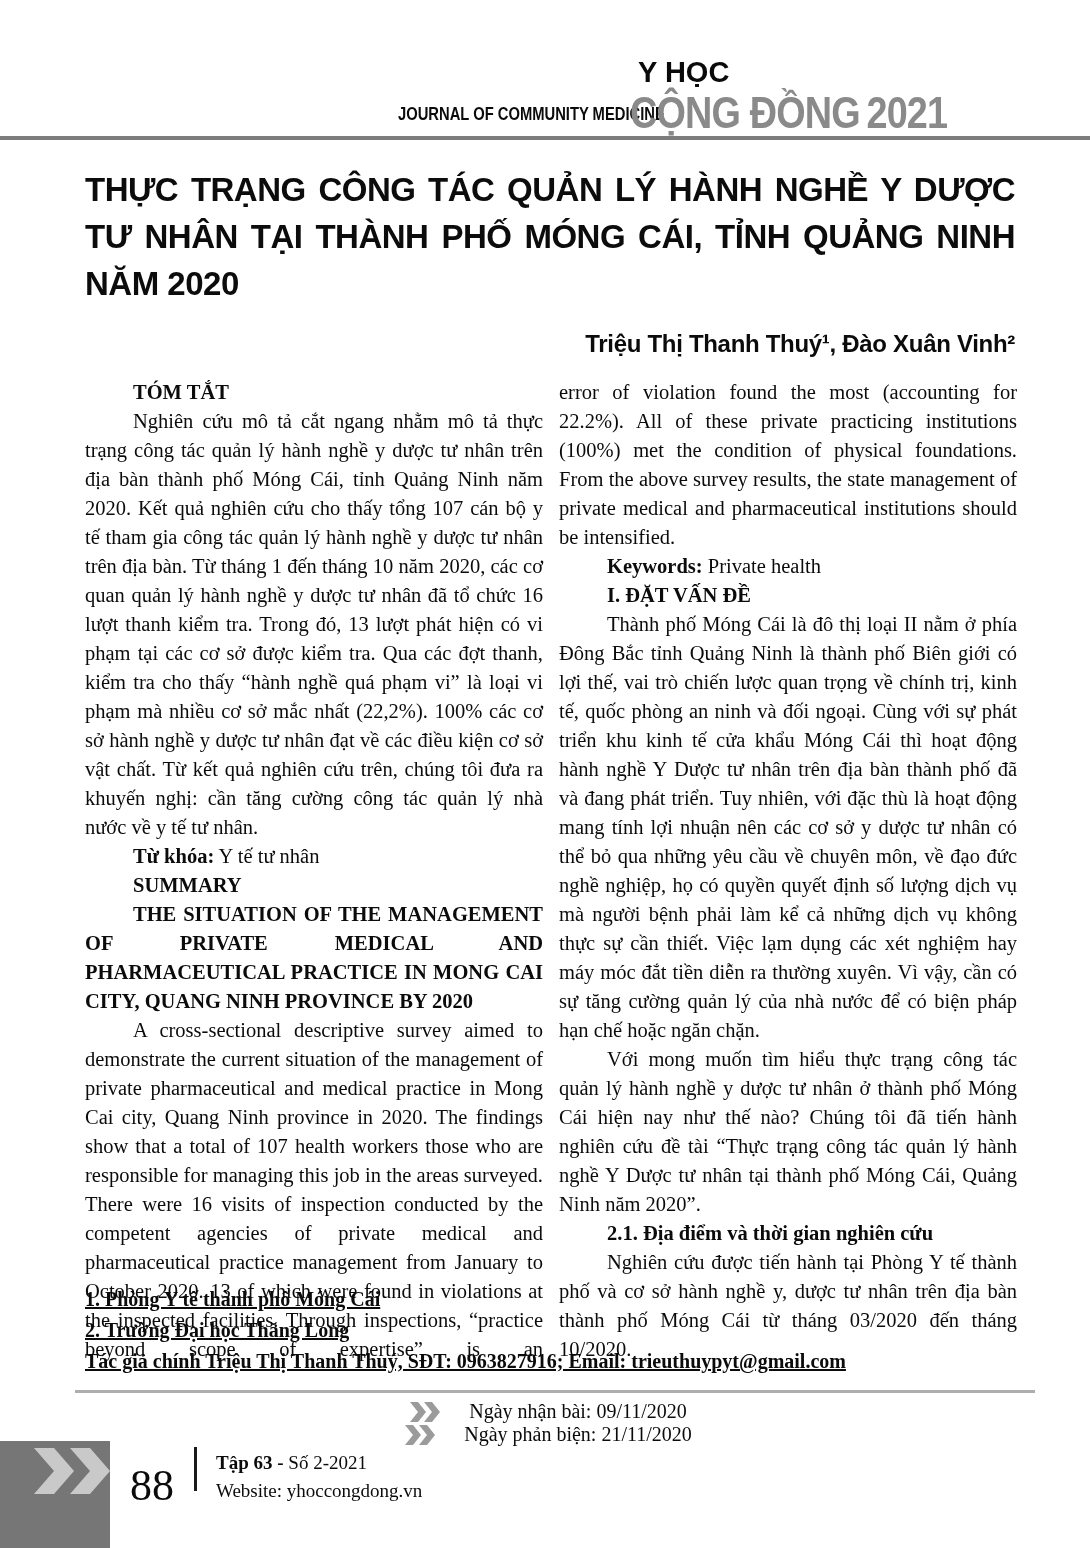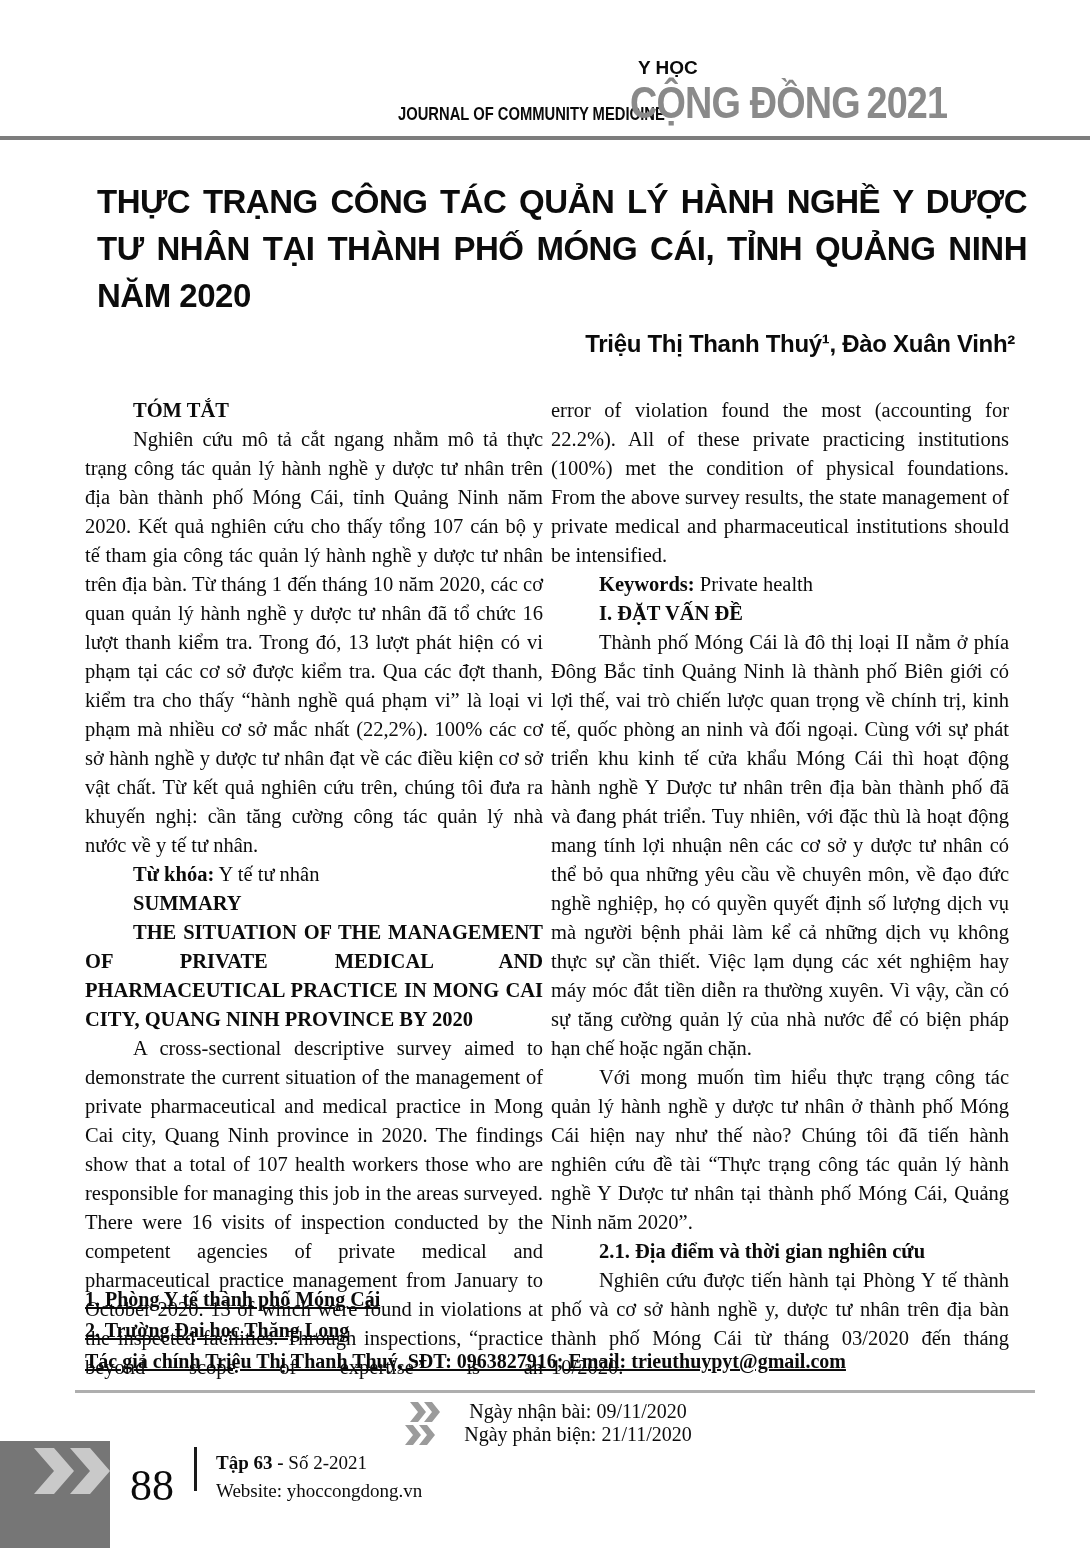--- a/index.html
+++ b/index.html
@@ -31,50 +31,50 @@
     font-weight:700;font-size:18px;white-space:nowrap;
     transform:scaleX(.82);transform-origin:left center;
     letter-spacing:0;
   }
   .logo{
     position:absolute;left:630px;top:58px;
     font-family:"Liberation Sans","DejaVu Sans",sans-serif;
     font-weight:800;line-height:1;
   }
   .logo-top{
-    font-size:19px;color:#0a0a0a;margin-left:8px;letter-spacing:0;
+    font-size:29px;color:#0a0a0a;margin-left:8px;letter-spacing:0;
   }
   .logo-bottom{
     margin-top:3px;
     font-size:45px;color:var(--logo-gray);
     letter-spacing:-1px;white-space:nowrap;
     transform:scaleX(.84);transform-origin:left center;
   }
   .logo-year{margin-left:8px;}
   .header-rule{
     position:absolute;left:0;top:136px;width:1090px;height:4px;
     background:var(--header-rule);
   }
   
   .title{
-    position:absolute;left:85px;top:166px;width:930px;margin:12px;
+    position:absolute;left:85px;top:166px;width:930px;margin:0;
     font-family:"Liberation Sans","DejaVu Sans",sans-serif;
     font-weight:800;font-size:33px;line-height:47px;
     letter-spacing:-.5px;text-align:justify;color:#0c0c0c;
   }
   .authors{
     position:absolute;left:85px;top:330px;width:930px;
     text-align:right;
     font-family:"Liberation Sans","DejaVu Sans",sans-serif;
     font-weight:700;font-size:24px;letter-spacing:-.3px;
   }
   
   .columns{
-    position:absolute;left:85px;top:396px;width:932px;
-    display:flex;gap:8px;
+    position:absolute;left:85px;top:378px;width:932px;
+    display:flex;gap:16px;
   }
   .col{
     width:458px;
     font-size:20.5px;line-height:29px;
     text-align:justify;
   }
   .col p{margin:0;}
   .ind{text-indent:48px;}
   .h{font-weight:700;text-indent:48px;}
   .gap{margin-top:29px;}

